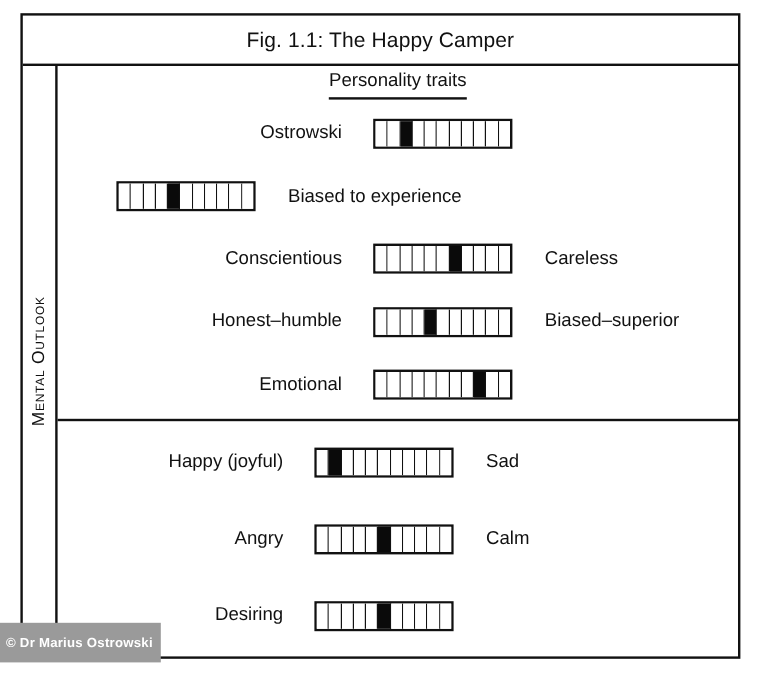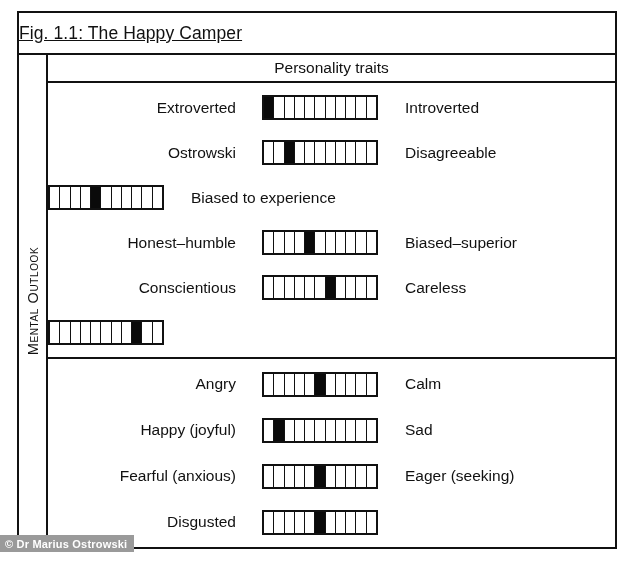--- a/index.html
+++ b/index.html
@@ -22,24 +22,23 @@
     left:17px;top:11px;
     width:600px;height:538px;
     box-sizing:border-box;
     border:2px solid #111;
     background:#fff;
   }
   
   .title-row{
     position:absolute;
     left:0;top:0;right:0;height:42px;
-    display:flex;align-items:center;
+    display:flex;align-items:center;justify-content:center;
     border-bottom:2px solid #111;
     box-sizing:border-box;
-    text-decoration:underline;
   }
   .title-text{
     font-size:17.5px;
     letter-spacing:.1px;
     color:#111;
     white-space:nowrap;
   }
   
   .body-area{
     position:absolute;
@@ -135,21 +134,21 @@
     border-right:1.6px solid #111;
   }
   .scale-cell:last-child{ border-right:none; }
   .scale-cell.filled{
     background:#0a0a0a;
   }
   
   .credit-bar{
     position:absolute;
     left:0;bottom:9px;
-    height:17px;
+    height:33px;
     padding:0 7px 0 5px;
     display:flex;align-items:center;
     background:#9a9a9a;
     color:#ffffff;
     font-size:11px;
     font-weight:bold;
     letter-spacing:.2px;
     white-space:nowrap;
     z-index:5;
   }
@@ -165,179 +164,145 @@
       <div class="title-text">Fig. 1.1: The Happy Camper</div>
     </div>
 
     <div class="body-area">
 
       <div class="axis-col">
         <div class="axis-label">Mental Outlook</div>
       </div>
 
       <div class="sections-col">
-          <div class="section" style="flex: 0.6 1 0px;">
+          <div class="section" style="flex: 0.6 1 0px; align-items: center;">
             <div class="section-header">Personality traits</div>
             <div class="section-rows">
               <div class="scale-row">
-                <div class="pole-left">Extroverted</div>
-                <div class="scale-bar">
-                  <div class="scale-cell filled"></div>
-                  <div class="scale-cell"></div>
-                  <div class="scale-cell"></div>
-                  <div class="scale-cell"></div>
-                  <div class="scale-cell"></div>
-                  <div class="scale-cell"></div>
-                  <div class="scale-cell"></div>
-                  <div class="scale-cell"></div>
-                  <div class="scale-cell"></div>
-                  <div class="scale-cell"></div>
-                  <div class="scale-cell"></div>
-                </div>
-                <div class="pole-right">Introverted</div>
-              </div>
-              <div class="scale-row">
                 <div class="pole-left">Ostrowski</div>
                 <div class="scale-bar">
                   <div class="scale-cell"></div>
                   <div class="scale-cell"></div>
                   <div class="scale-cell filled"></div>
                   <div class="scale-cell"></div>
                   <div class="scale-cell"></div>
                   <div class="scale-cell"></div>
                   <div class="scale-cell"></div>
                   <div class="scale-cell"></div>
                   <div class="scale-cell"></div>
                   <div class="scale-cell"></div>
                   <div class="scale-cell"></div>
                 </div>
-                <div class="pole-right">Disagreeable</div>
               </div>
               <div class="scale-row">
                 <div class="scale-bar">
                   <div class="scale-cell"></div>
                   <div class="scale-cell"></div>
                   <div class="scale-cell"></div>
                   <div class="scale-cell"></div>
                   <div class="scale-cell filled"></div>
                   <div class="scale-cell"></div>
                   <div class="scale-cell"></div>
                   <div class="scale-cell"></div>
                   <div class="scale-cell"></div>
                   <div class="scale-cell"></div>
                   <div class="scale-cell"></div>
                 </div>
                 <div class="pole-right">Biased to experience</div>
               </div>
               <div class="scale-row">
+                <div class="pole-left">Conscientious</div>
+                <div class="scale-bar">
+                  <div class="scale-cell"></div>
+                  <div class="scale-cell"></div>
+                  <div class="scale-cell"></div>
+                  <div class="scale-cell"></div>
+                  <div class="scale-cell"></div>
+                  <div class="scale-cell"></div>
+                  <div class="scale-cell filled"></div>
+                  <div class="scale-cell"></div>
+                  <div class="scale-cell"></div>
+                  <div class="scale-cell"></div>
+                  <div class="scale-cell"></div>
+                </div>
+                <div class="pole-right">Careless</div>
+              </div>
+              <div class="scale-row">
                 <div class="pole-left">Honest–humble</div>
                 <div class="scale-bar">
                   <div class="scale-cell"></div>
                   <div class="scale-cell"></div>
                   <div class="scale-cell"></div>
                   <div class="scale-cell"></div>
                   <div class="scale-cell filled"></div>
                   <div class="scale-cell"></div>
                   <div class="scale-cell"></div>
                   <div class="scale-cell"></div>
                   <div class="scale-cell"></div>
                   <div class="scale-cell"></div>
                   <div class="scale-cell"></div>
                 </div>
                 <div class="pole-right">Biased–superior</div>
               </div>
               <div class="scale-row">
-                <div class="pole-left">Conscientious</div>
-                <div class="scale-bar">
-                  <div class="scale-cell"></div>
-                  <div class="scale-cell"></div>
-                  <div class="scale-cell"></div>
-                  <div class="scale-cell"></div>
-                  <div class="scale-cell"></div>
-                  <div class="scale-cell"></div>
-                  <div class="scale-cell filled"></div>
-                  <div class="scale-cell"></div>
-                  <div class="scale-cell"></div>
-                  <div class="scale-cell"></div>
-                  <div class="scale-cell"></div>
-                </div>
-                <div class="pole-right">Careless</div>
-              </div>
-              <div class="scale-row">
+                <div class="pole-left">Emotional</div>
                 <div class="scale-bar">
                   <div class="scale-cell"></div>
                   <div class="scale-cell"></div>
                   <div class="scale-cell"></div>
                   <div class="scale-cell"></div>
                   <div class="scale-cell"></div>
                   <div class="scale-cell"></div>
                   <div class="scale-cell"></div>
                   <div class="scale-cell"></div>
                   <div class="scale-cell filled"></div>
                   <div class="scale-cell"></div>
                   <div class="scale-cell"></div>
                 </div>
               </div>
             </div>
           </div>
           <div class="section" style="flex: 0.4 1 0px;">
             <div class="section-rows">
               <div class="scale-row">
+                <div class="pole-left">Happy (joyful)</div>
+                <div class="scale-bar">
+                  <div class="scale-cell"></div>
+                  <div class="scale-cell filled"></div>
+                  <div class="scale-cell"></div>
+                  <div class="scale-cell"></div>
+                  <div class="scale-cell"></div>
+                  <div class="scale-cell"></div>
+                  <div class="scale-cell"></div>
+                  <div class="scale-cell"></div>
+                  <div class="scale-cell"></div>
+                  <div class="scale-cell"></div>
+                  <div class="scale-cell"></div>
+                </div>
+                <div class="pole-right">Sad</div>
+              </div>
+              <div class="scale-row">
                 <div class="pole-left">Angry</div>
                 <div class="scale-bar">
                   <div class="scale-cell"></div>
                   <div class="scale-cell"></div>
                   <div class="scale-cell"></div>
                   <div class="scale-cell"></div>
                   <div class="scale-cell"></div>
                   <div class="scale-cell filled"></div>
                   <div class="scale-cell"></div>
                   <div class="scale-cell"></div>
                   <div class="scale-cell"></div>
                   <div class="scale-cell"></div>
                   <div class="scale-cell"></div>
                 </div>
                 <div class="pole-right">Calm</div>
               </div>
               <div class="scale-row">
-                <div class="pole-left">Happy (joyful)</div>
-                <div class="scale-bar">
-                  <div class="scale-cell"></div>
-                  <div class="scale-cell filled"></div>
-                  <div class="scale-cell"></div>
-                  <div class="scale-cell"></div>
-                  <div class="scale-cell"></div>
-                  <div class="scale-cell"></div>
-                  <div class="scale-cell"></div>
-                  <div class="scale-cell"></div>
-                  <div class="scale-cell"></div>
-                  <div class="scale-cell"></div>
-                  <div class="scale-cell"></div>
-                </div>
-                <div class="pole-right">Sad</div>
-              </div>
-              <div class="scale-row">
-                <div class="pole-left">Fearful (anxious)</div>
-                <div class="scale-bar">
-                  <div class="scale-cell"></div>
-                  <div class="scale-cell"></div>
-                  <div class="scale-cell"></div>
-                  <div class="scale-cell"></div>
-                  <div class="scale-cell"></div>
-                  <div class="scale-cell filled"></div>
-                  <div class="scale-cell"></div>
-                  <div class="scale-cell"></div>
-                  <div class="scale-cell"></div>
-                  <div class="scale-cell"></div>
-                  <div class="scale-cell"></div>
-                </div>
-                <div class="pole-right">Eager (seeking)</div>
-              </div>
-              <div class="scale-row">
-                <div class="pole-left">Disgusted</div>
+                <div class="pole-left">Desiring</div>
                 <div class="scale-bar">
                   <div class="scale-cell"></div>
                   <div class="scale-cell"></div>
                   <div class="scale-cell"></div>
                   <div class="scale-cell"></div>
                   <div class="scale-cell"></div>
                   <div class="scale-cell filled"></div>
                   <div class="scale-cell"></div>
                   <div class="scale-cell"></div>
                   <div class="scale-cell"></div>

